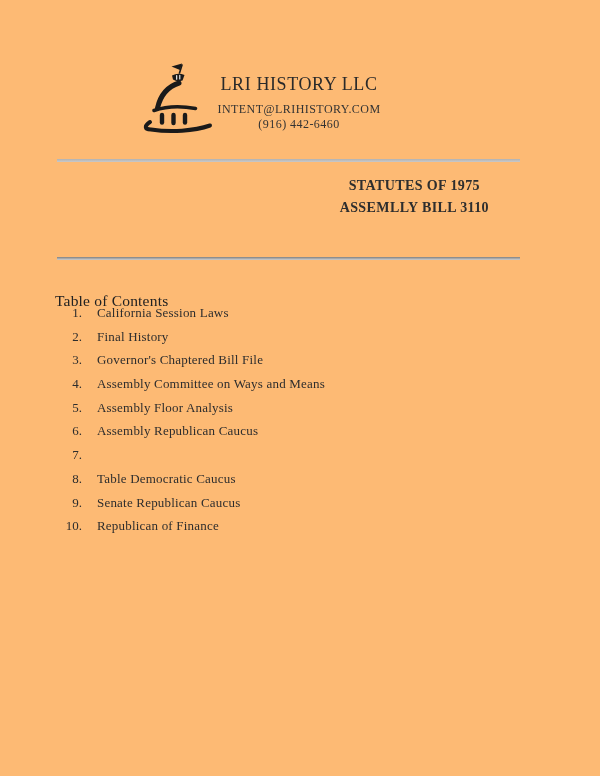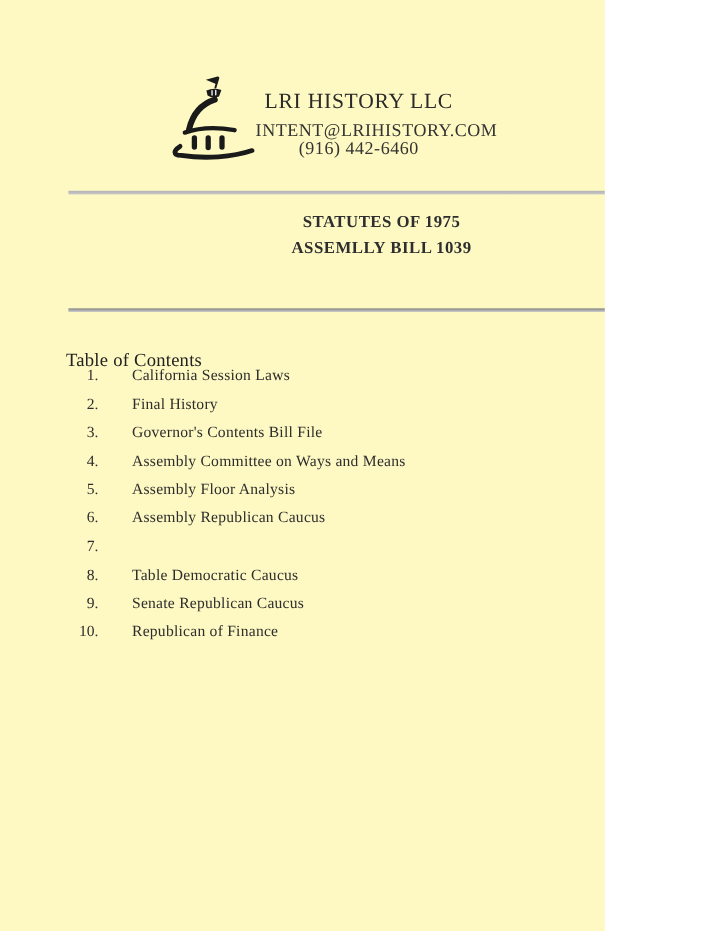--- a/index.html
+++ b/index.html
@@ -2,23 +2,23 @@
 <html><head>
 <meta charset="utf-8">
 <style>
   html, body {
     margin: 0;
     padding: 0;
     background: #ffffff;
   }
   .page {
     position: relative;
-    width: 504px;
+    width: 600px;
     height: 776px;
-    background: #fef9c3;
+    background: #fdba74;
     font-family: "Liberation Serif", "DejaVu Serif", serif;
     color: #2b2b2b;
     overflow: hidden;
   }
 
   
   .logo {
     position: absolute;
     left: 138px;
     top: 60px;
@@ -33,21 +33,21 @@
     text-align: center;
   }
   .company-name {
     font-size: 18px;
     letter-spacing: 0.6px;
     color: #2a2a2a;
     margin: 0 0 7px 0;
     white-space: nowrap;
   }
   .contact-line {
-    font-size: 15px;
+    font-size: 12px;
     letter-spacing: 0.45px;
     line-height: 14.5px;
     color: #333333;
     white-space: nowrap;
   }
 
   
   .rule-1 {
     position: absolute;
     left: 57px;
@@ -105,21 +105,21 @@
     line-height: 13.5px;
     margin-bottom: 10.2px;
     color: #2d2d2d;
   }
   .toc-num {
     width: 25px;
     text-align: right;
     flex: 0 0 auto;
   }
   .toc-label {
-    margin-left: 28px;
+    margin-left: 15px;
     letter-spacing: 0.2px;
   }
 </style>
 </head>
 <body>
 
 <div class="page">
 
   <div class="logo">
     <svg viewBox="0 0 84 84" width="84" height="84" aria-hidden="true">
@@ -149,39 +149,39 @@
   <div class="header-text">
     <div class="company-name">LRI HISTORY LLC</div>
     <div class="contact-line">INTENT@LRIHISTORY.COM</div>
     <div class="contact-line">(916) 442-6460</div>
   </div>
 
   <div class="rule-1"></div>
 
   <div class="reference-block">
     <div class="reference-line">STATUTES OF 1975</div>
-    <div class="reference-line">ASSEMLLY BILL 1039</div>
+    <div class="reference-line">ASSEMLLY BILL 3110</div>
   </div>
 
   <div class="rule-2"></div>
 
   <div class="toc-title">Table of Contents</div>
 
   <div class="toc-list">
     <div class="toc-row">
       <span class="toc-num">1.</span>
       <span class="toc-label">California Session Laws</span>
     </div>
     <div class="toc-row">
       <span class="toc-num">2.</span>
       <span class="toc-label">Final History</span>
     </div>
     <div class="toc-row">
       <span class="toc-num">3.</span>
-      <span class="toc-label">Governor's Contents Bill File</span>
+      <span class="toc-label">Governor's Chaptered Bill File</span>
     </div>
     <div class="toc-row">
       <span class="toc-num">4.</span>
       <span class="toc-label">Assembly Committee on Ways and Means</span>
     </div>
     <div class="toc-row">
       <span class="toc-num">5.</span>
       <span class="toc-label">Assembly Floor Analysis</span>
     </div>
     <div class="toc-row">

